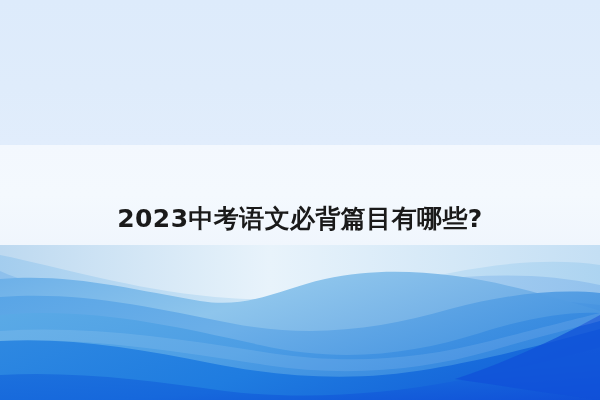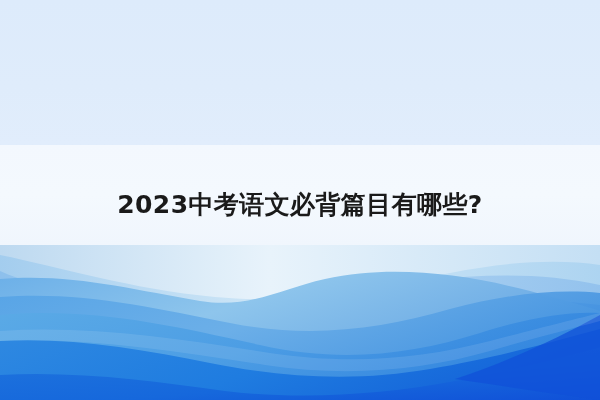--- a/index.html
+++ b/index.html
@@ -52,21 +52,21 @@
   .band-waves svg {
     display: block;
     width: 600px;
     height: 155px;
   }
 
   
   .title-wrap {
     position: absolute;
     left: 0;
-    top: 190px;
+    top: 204px;
     width: 600px;
     text-align: center;
     z-index: 5;
     text-decoration: underline;
   }
   .title-text {
     display: inline-block;
     font-family: "DejaVu Sans", "Liberation Sans", sans-serif;
     font-size: 25px;
     font-weight: 700;

